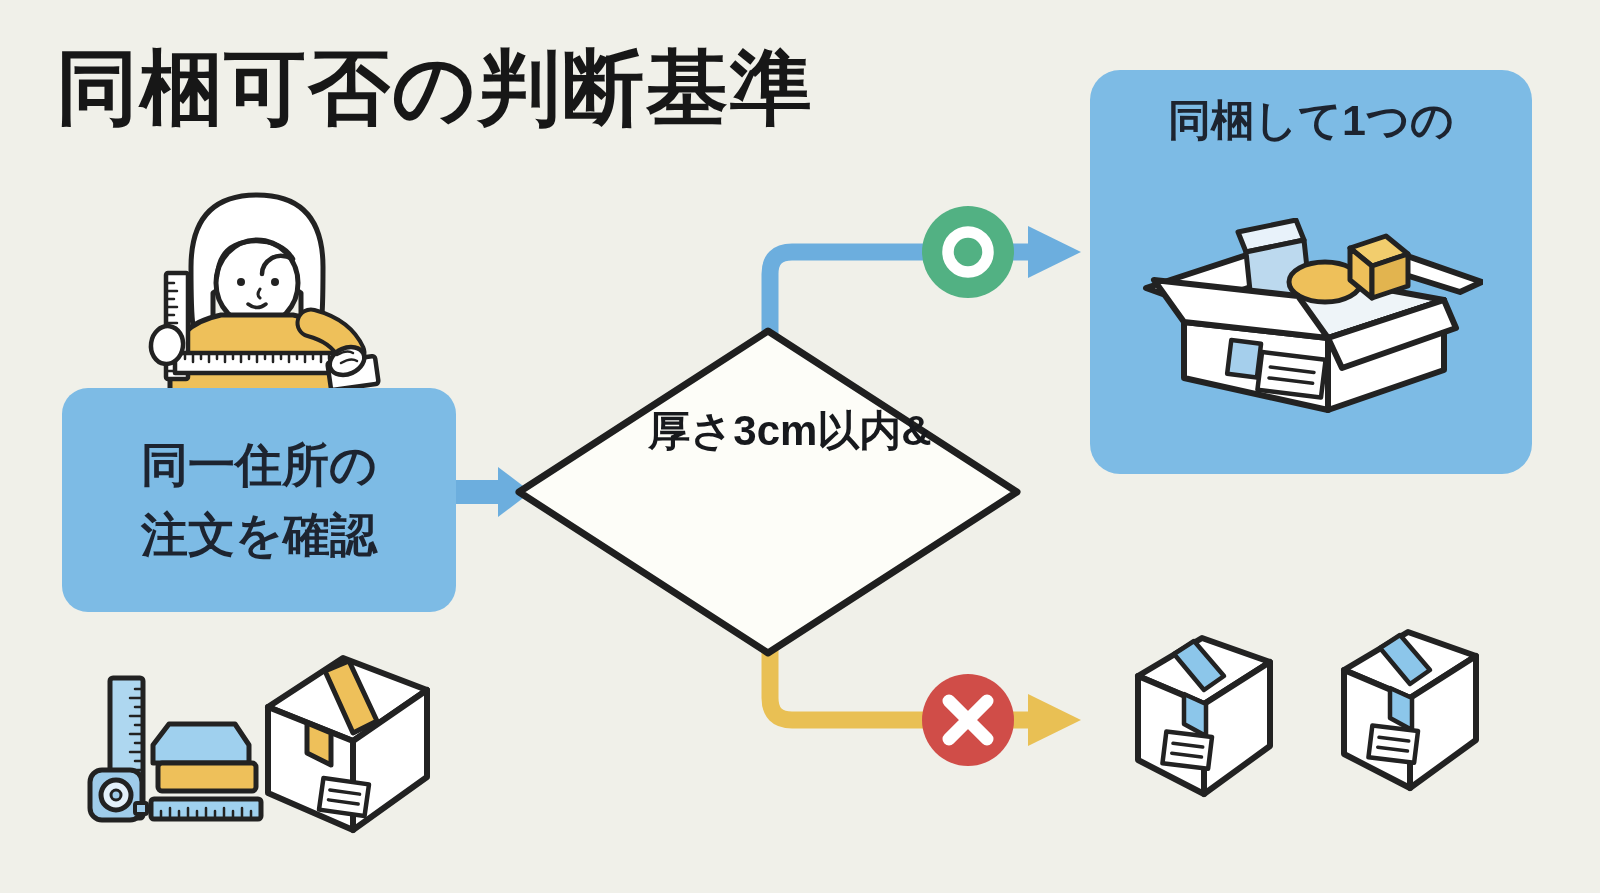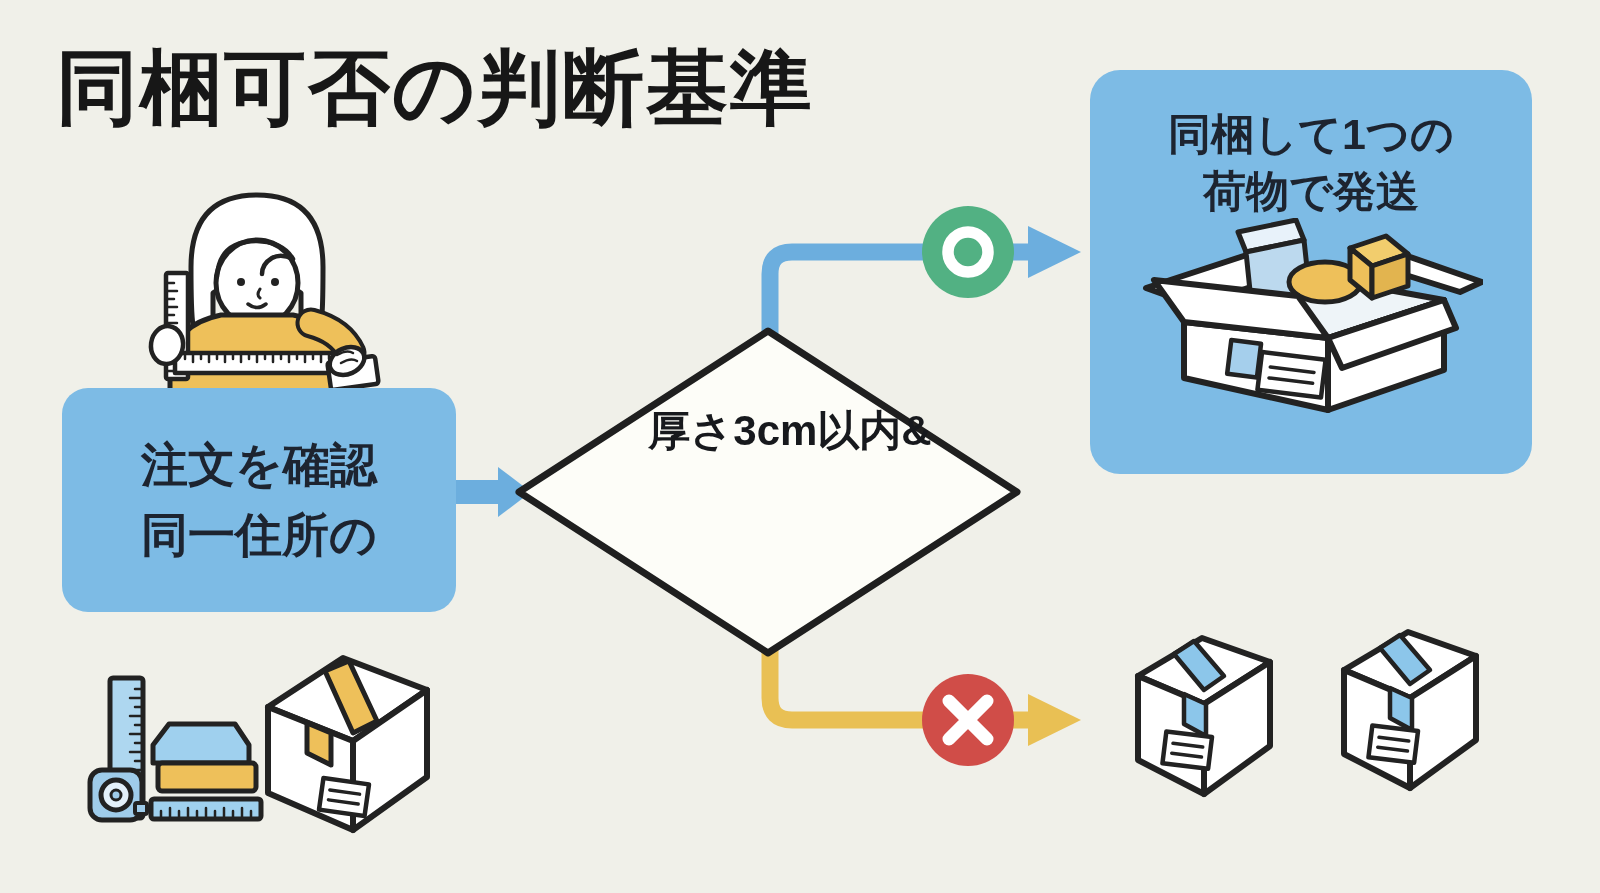--- a/index.html
+++ b/index.html
@@ -14,21 +14,21 @@
   .box-text span{display:block;white-space:nowrap;}
   .flow-svg{left:0;top:0;z-index:1;}
   .illus{z-index:2;}
   .person{z-index:1;}
   .decision-text{left:580px;top:402px;width:420px;height:180px;display:flex;flex-direction:row;
                  justify-content:center;text-align:center;font-size:42px;font-weight:800;line-height:1.36;
                  color:#17191d;z-index:2;white-space:nowrap;}
   .panel{width:442px;border-radius:30px;z-index:1;}
   .panel.blue{left:1090px;top:70px;height:404px;background:var(--panel-blue,#7dbbe5);}
   .panel.yellow{left:1090px;top:507px;height:328px;background:var(--panel-yellow,#ecc755);}
-  .panel-title{margin:0;padding-top:36px;text-align:center;font-size:43px;font-weight:800;line-height:1.33;color:#1d2430;}
+  .panel-title{margin:0;padding-top:22px;text-align:center;font-size:43px;font-weight:800;line-height:1.33;color:#1d2430;}
   .panel-title span{display:block;white-space:nowrap;}
 </style>
 </head>
 <body>
 
 <div class="stage">
 
   <h1 class="abs title">同梱可否の判断基準</h1>
 
   <svg class="abs person" style="left:115px;top:165px" width="310" height="230" viewBox="0 0 310 230">
@@ -49,22 +49,22 @@
       <path d="M70,188 v6 M78,188 v9 M86,188 v6 M94,188 v9 M102,188 v6 M110,188 v9 M118,188 v6 M126,188 v9 M134,188 v6 M142,188 v9 M150,188 v6 M158,188 v9 M166,188 v6 M174,188 v9 M182,188 v6 M190,188 v9 M198,188 v6 M206,188 v9 M214,188 v6 M222,188 v9 M230,188 v6 M238,188 v9" stroke-width="2.5" fill="none"></path>
       <rect x="214" y="194" width="48" height="28" rx="3" fill="#ffffff" stroke-width="4.5" transform="rotate(-8 238 208)"></rect>
       <ellipse cx="52" cy="180" rx="16" ry="19" fill="#ffffff" stroke-width="4.5" transform="rotate(8 52 180)"></ellipse>
       <ellipse cx="232" cy="196" rx="18" ry="13" fill="#ffffff" stroke-width="4.5" transform="rotate(-24 232 196)"></ellipse>
       <path d="M222,190 q10,-6 16,-2 M226,198 q10,-6 16,-2" fill="none" stroke-width="2.5"></path>
     </g>
   </svg>
 
   <div class="abs start-box">
     <div class="box-text">
+      <span>同一住所の</span>
       <span>注文を確認</span>
-      <span>同一住所の</span>
     </div>
   </div>
 
   <svg class="abs flow-svg" width="1600" height="893" viewBox="0 0 1600 893">
     <g>
       <path d="M452,492 L500,492" stroke="var(--arrow-blue,#6caede)" stroke-width="24" fill="none"></path>
       <polygon points="498,467 498,517 531,492" fill="var(--arrow-blue,#6caede)"></polygon>
     </g>
     <g>
       <path d="M770,338 L770,274 Q770,252 792,252 L1030,252" fill="none" stroke="var(--arrow-blue,#6caede)" stroke-width="17"></path>
@@ -86,21 +86,20 @@
   </svg>
 
   <div class="abs decision-text">
     <span>厚さ3cm以内</span>
     <span>&amp;</span>
   </div>
 
   <div class="abs panel blue">
     <p class="panel-title">
       <span>同梱して1つの</span>
-      <span>荷物で発送</span>
     </p>
   </div>
 
   <svg class="abs illus" style="left:1138px;top:218px" width="345" height="240" viewBox="0 0 345 240">
     <g stroke="#222" stroke-linejoin="round" stroke-linecap="round">
       <polygon points="8,70 118,34 168,50 58,88" fill="#ffffff" stroke-width="6"></polygon>
       <polygon points="226,44 322,74 344,64 252,32" fill="#ffffff" stroke-width="6"></polygon>
       <polygon points="46,104 162,56 306,82 190,120" fill="#eef4f8" stroke-width="6"></polygon>
       <polygon points="100,14 158,2 166,22 108,34" fill="#e8f2fa" stroke-width="5"></polygon>
       <polygon points="108,34 166,22 172,78 114,92" fill="#bcd9ee" stroke-width="5"></polygon>

